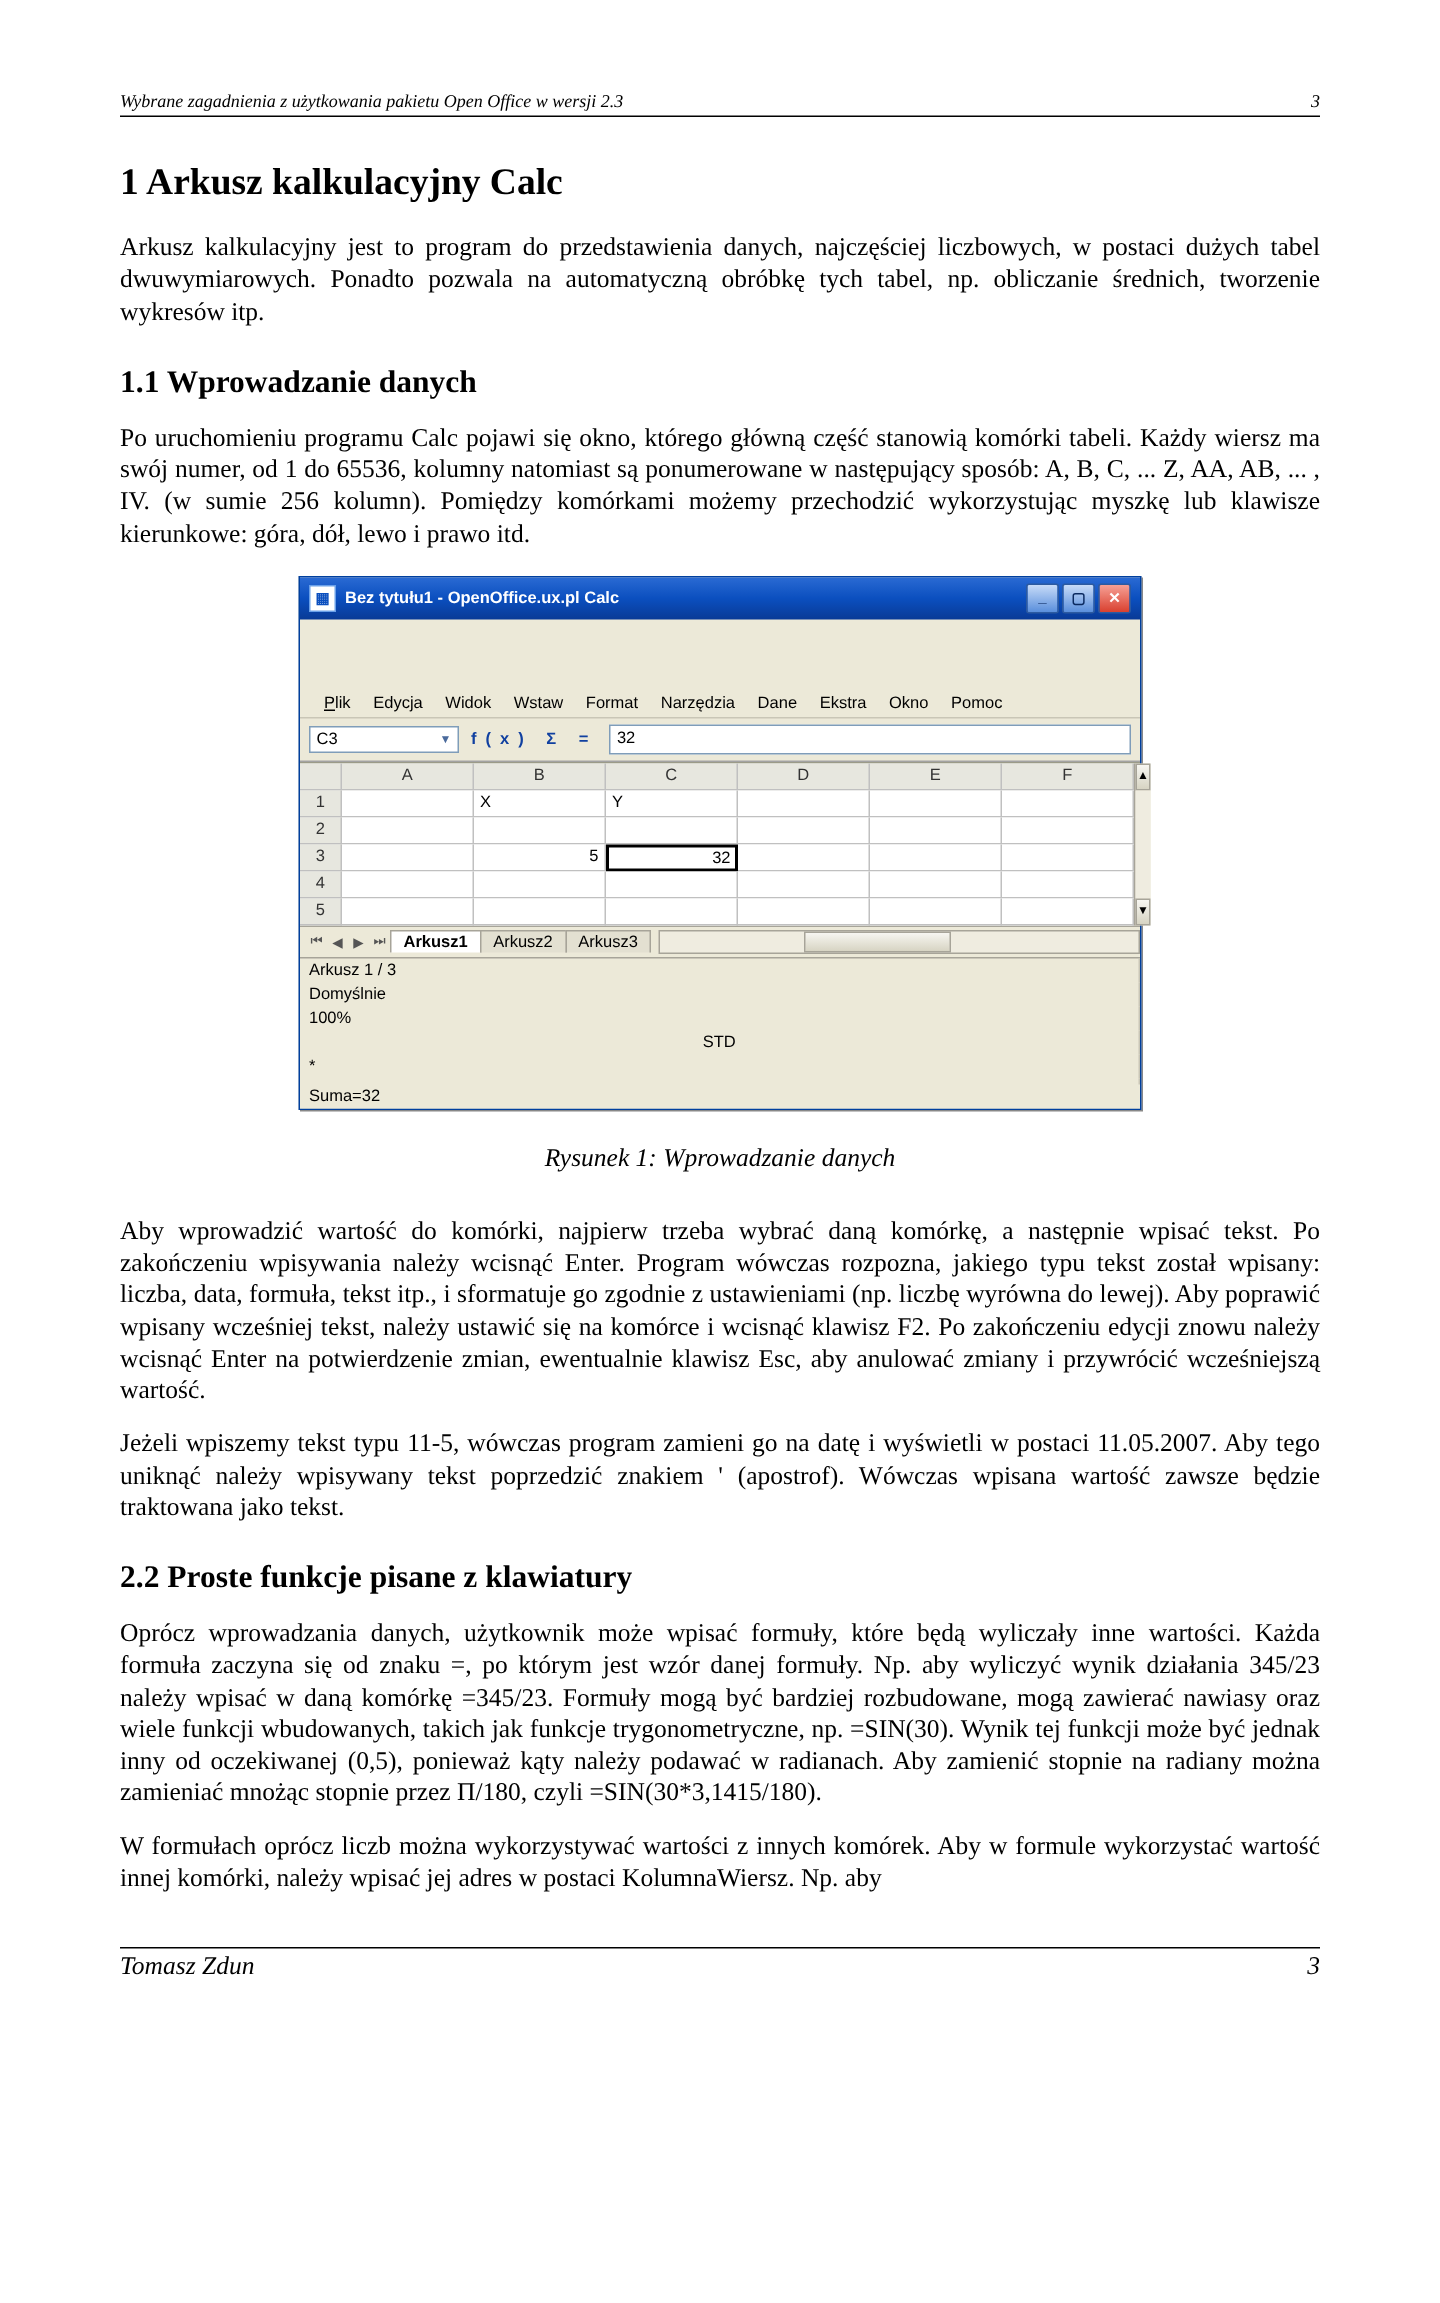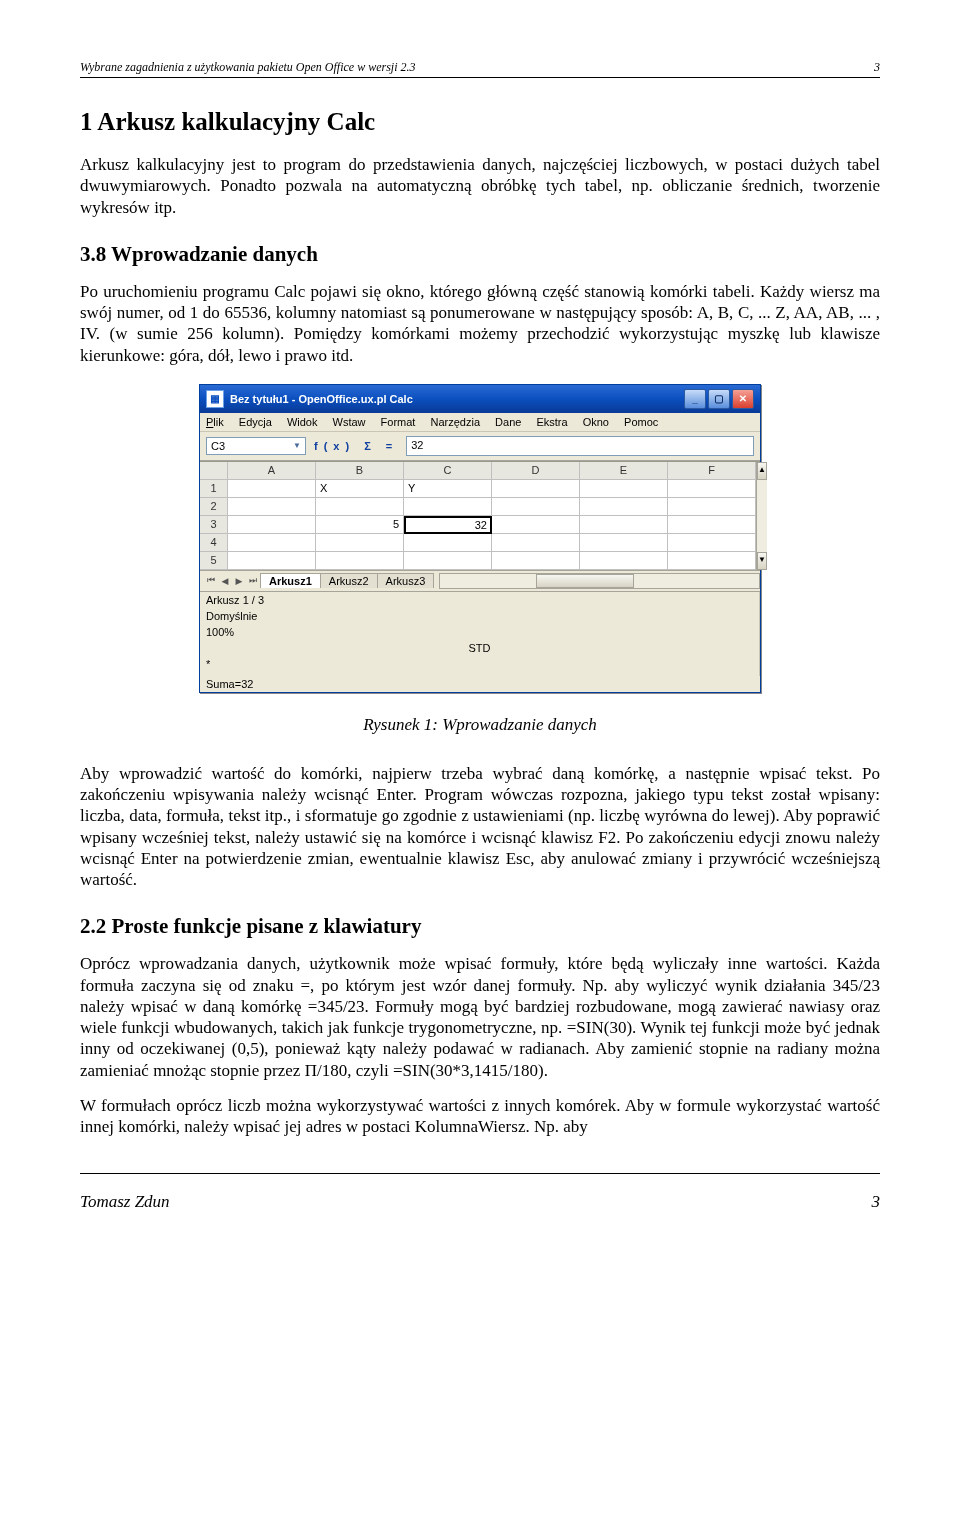--- a/index.html
+++ b/index.html
@@ -98,22 +98,23 @@
     display: inline-flex;
     align-items: center;
     justify-content: center;
   }
   .oo-winbtn.close {
     background: linear-gradient(to bottom,#f6a095,#d9402f);
     color: #fff;
   }
   .oo-menu {
     background: #ece9d8;
-    padding: 3px 6px;
+    padding: 3px 16px;
     color: #000;
+    margin-top: 47px;
   }
   .oo-menu span { margin-right: 12px; }
   .oo-menu u { text-decoration: underline; }
   .oo-formula {
     display: flex;
     align-items: center;
     gap: 8px;
     padding: 4px 6px;
     border-top: 1px solid #c9c6b6;
     border-bottom: 1px solid #a3a3a3;
@@ -251,37 +252,37 @@
   .oo-status .stretch { flex: 1; text-align: center; }
   .oo-status .sum { border-right: none; }
 
   .footer {
     margin-top: 36px;
     border-top: 1px solid #000;
     display: flex;
     justify-content: space-between;
     font-style: italic;
     font-size: 17px;
-    padding-top: 18px;
+    padding-top: 2px;
   }
 </style>
 </head>
 <body>
 
 <div class="page">
 
   <div class="header-line">
     <span>Wybrane zagadnienia z użytkowania pakietu Open Office w wersji 2.3</span>
     <span>3</span>
   </div>
 
   <h2 class="section">1  Arkusz kalkulacyjny Calc</h2>
   <p class="body">Arkusz kalkulacyjny jest to program do przedstawienia danych, najczęściej liczbowych, w postaci dużych tabel dwuwymiarowych. Ponadto pozwala na automatyczną obróbkę tych tabel, np. obliczanie średnich, tworzenie wykresów itp.</p>
 
-  <h3 class="subsection">3.8  Wprowadzanie danych</h3>
+  <h3 class="subsection">1.1  Wprowadzanie danych</h3>
   <p class="body">Po uruchomieniu programu Calc pojawi się okno, którego główną część stanowią komórki tabeli. Każdy wiersz ma swój numer, od 1 do 65536, kolumny natomiast są ponumerowane w następujący sposób: A, B, C, ... Z, AA, AB, ... , IV. (w sumie 256 kolumn). Pomiędzy komórkami możemy przechodzić wykorzystując myszkę lub klawisze kierunkowe: góra, dół, lewo i prawo itd.</p>
 
   <div class="figure">
     <div class="oowin">
 
       <div class="oo-title">
         <div class="oo-title-left">
           <span class="oo-appicon">▦</span>
           <span>Bez tytułu1 - OpenOffice.ux.pl Calc</span>
         </div>
@@ -401,20 +402,21 @@
         <div>*</div>
         <div class="stretch"></div>
         <div class="sum">Suma=32</div>
       </div>
 
     </div>
     <div class="figure-caption">Rysunek 1: Wprowadzanie danych</div>
   </div>
 
   <p class="body">Aby wprowadzić wartość do komórki, najpierw trzeba wybrać daną komórkę, a następnie wpisać tekst. Po zakończeniu wpisywania należy wcisnąć Enter. Program wówczas rozpozna, jakiego typu tekst został wpisany: liczba, data, formuła, tekst itp., i sformatuje go zgodnie z ustawieniami (np. liczbę wyrówna do lewej). Aby poprawić wpisany wcześniej tekst, należy ustawić się na komórce i wcisnąć klawisz F2. Po zakończeniu edycji znowu należy wcisnąć Enter na potwierdzenie zmian, ewentualnie klawisz Esc, aby anulować zmiany i przywrócić wcześniejszą wartość.</p>
+  <p class="body">Jeżeli wpiszemy tekst typu 11-5, wówczas program zamieni go na datę i wyświetli w postaci 11.05.2007. Aby tego uniknąć należy wpisywany tekst poprzedzić znakiem ' (apostrof). Wówczas wpisana wartość zawsze będzie traktowana jako tekst.</p>
 
   <h3 class="subsection">2.2  Proste funkcje pisane z klawiatury</h3>
   <p class="body">Oprócz wprowadzania danych, użytkownik może wpisać formuły, które będą wyliczały inne wartości. Każda formuła zaczyna się od znaku =, po którym jest wzór danej formuły. Np. aby wyliczyć wynik działania 345/23 należy wpisać w daną komórkę =345/23. Formuły mogą być bardziej rozbudowane, mogą zawierać nawiasy oraz wiele funkcji wbudowanych, takich jak funkcje trygonometryczne, np. =SIN(30). Wynik tej funkcji może być jednak inny od oczekiwanej (0,5), ponieważ kąty należy podawać w radianach. Aby zamienić stopnie na radiany można zamieniać mnożąc stopnie przez Π/180, czyli =SIN(30*3,1415/180).</p>
   <p class="body">W formułach oprócz liczb można wykorzystywać wartości z innych komórek. Aby w formule wykorzystać wartość innej komórki, należy wpisać jej adres w postaci KolumnaWiersz. Np. aby</p>
 
   <div class="footer">
     <span>Tomasz Zdun</span>
     <span>3</span>
   </div>
 

